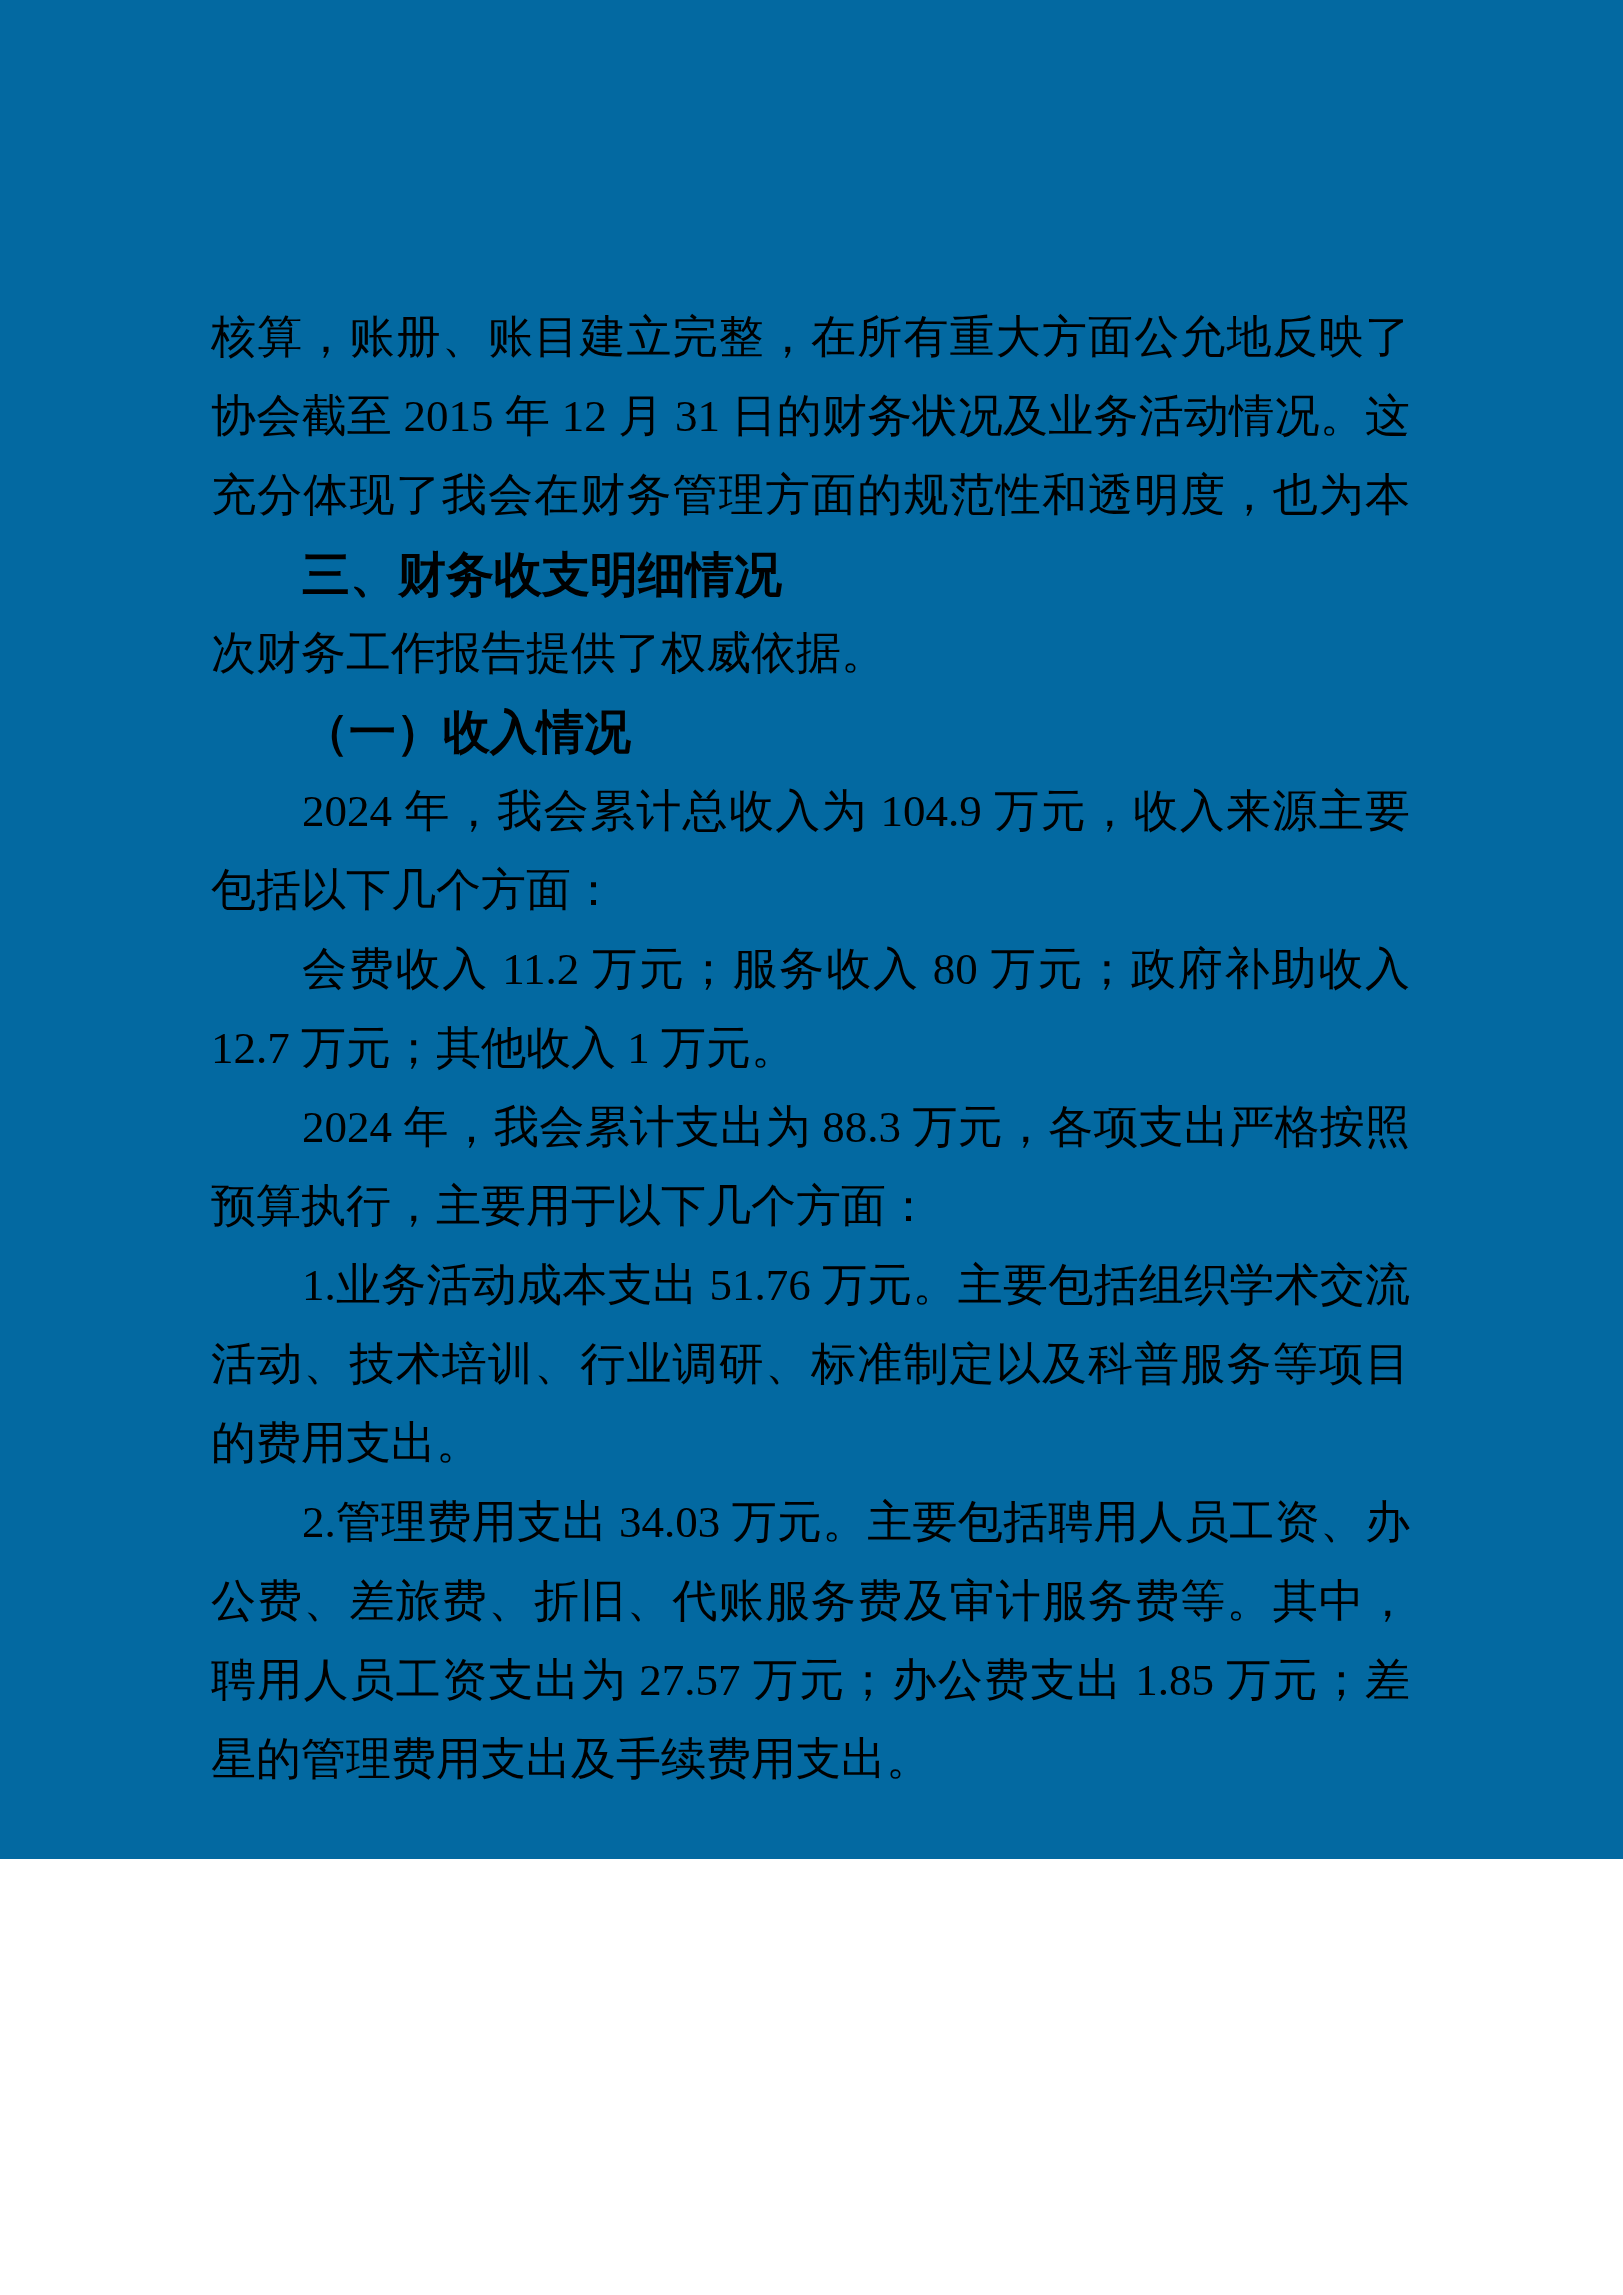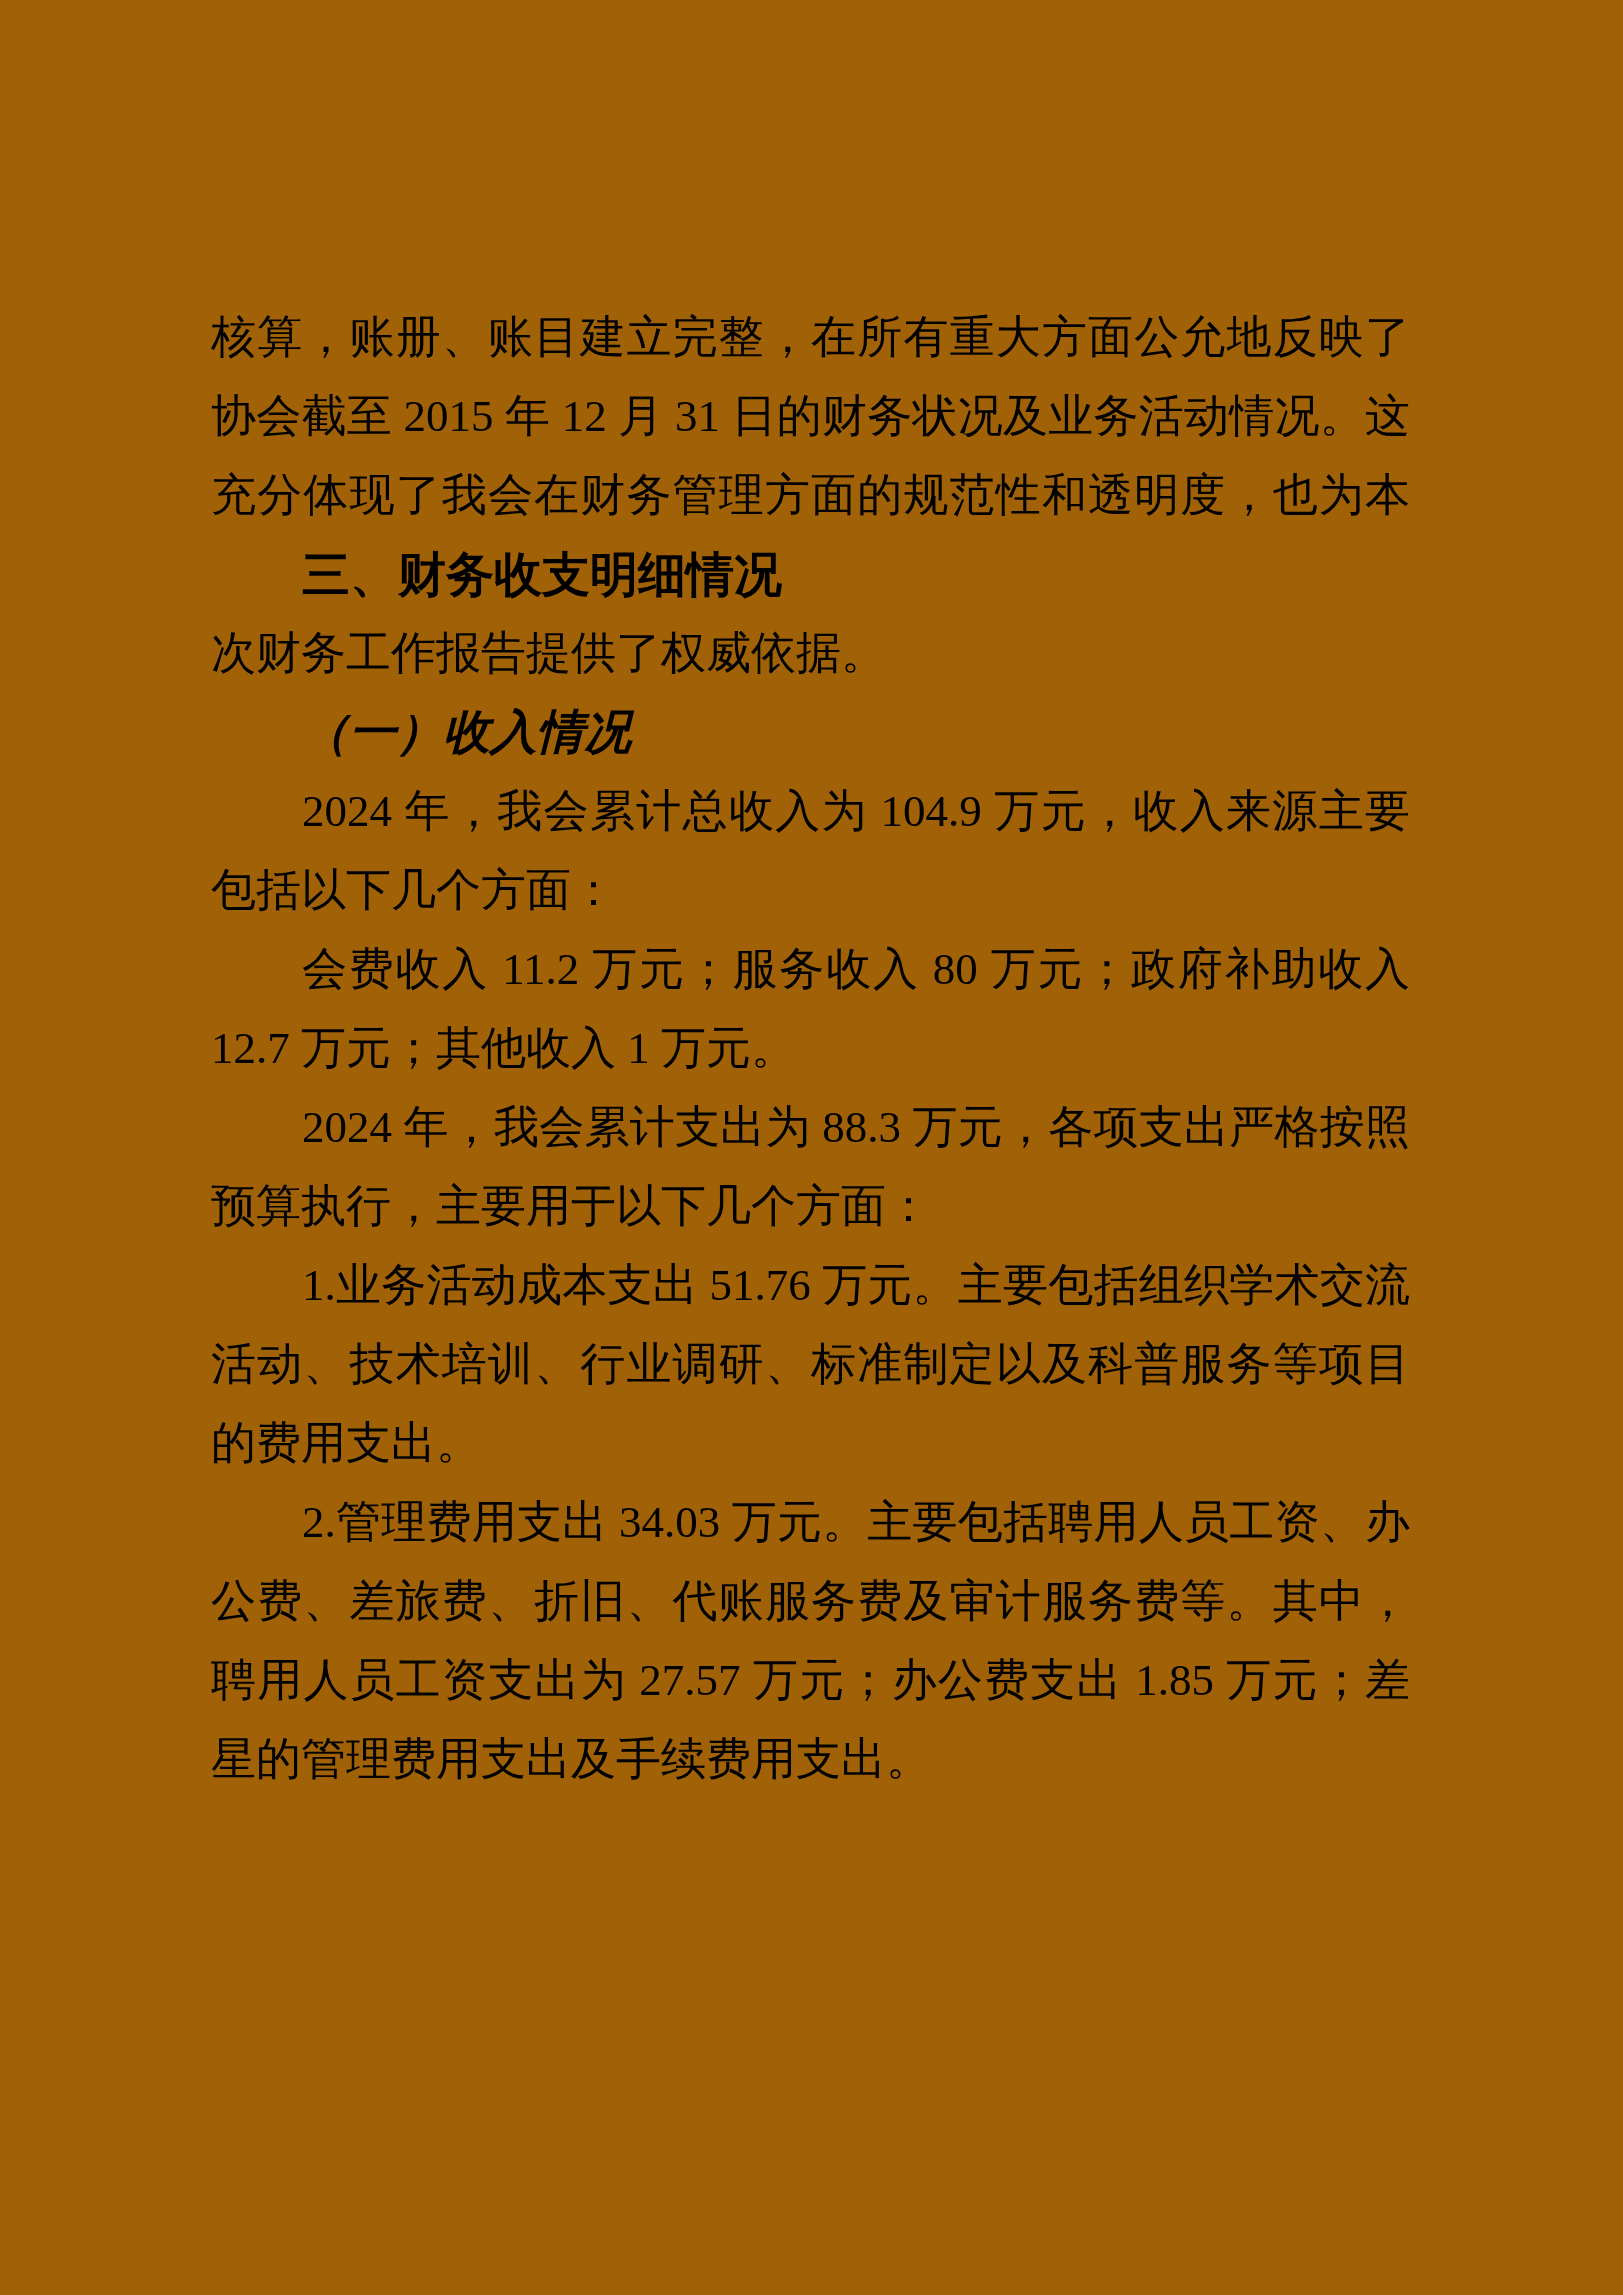--- a/index.html
+++ b/index.html
@@ -3,22 +3,22 @@
 <meta charset="utf-8">
 <style>
   html, body {
     margin: 0;
     padding: 0;
     background: #ffffff;
   }
   .page {
     position: relative;
     width: 1623px;
-    height: 2295px;
-    background: #a16207;
+    height: 1859px;
+    background: #0369a1;
     overflow: hidden;
     font-family: "Liberation Serif", "DejaVu Serif", serif;
     color: #000000;
   }
   .doc {
     position: absolute;
     left: 211px;
     top: 298px;
     width: 1199px;
   }
@@ -38,21 +38,20 @@
     padding-left: 91px;
   }
   .h1 {
     font-family: "Liberation Sans", "DejaVu Sans", sans-serif;
     font-weight: 700;
     font-size: 48px;
   }
   .h2 {
     font-weight: 700;
     font-size: 47px;
-    font-style: italic;
   }
 </style>
 </head>
 <body>
 
 <div class="page">
   <div class="doc">
     <div class="line just">核算，账册、账目建立完整，在所有重大方面公允地反映了</div>
     <div class="line just">协会截至 2015 年 12 月 31 日的财务状况及业务活动情况。这</div>
     <div class="line just">充分体现了我会在财务管理方面的规范性和透明度，也为本</div>

